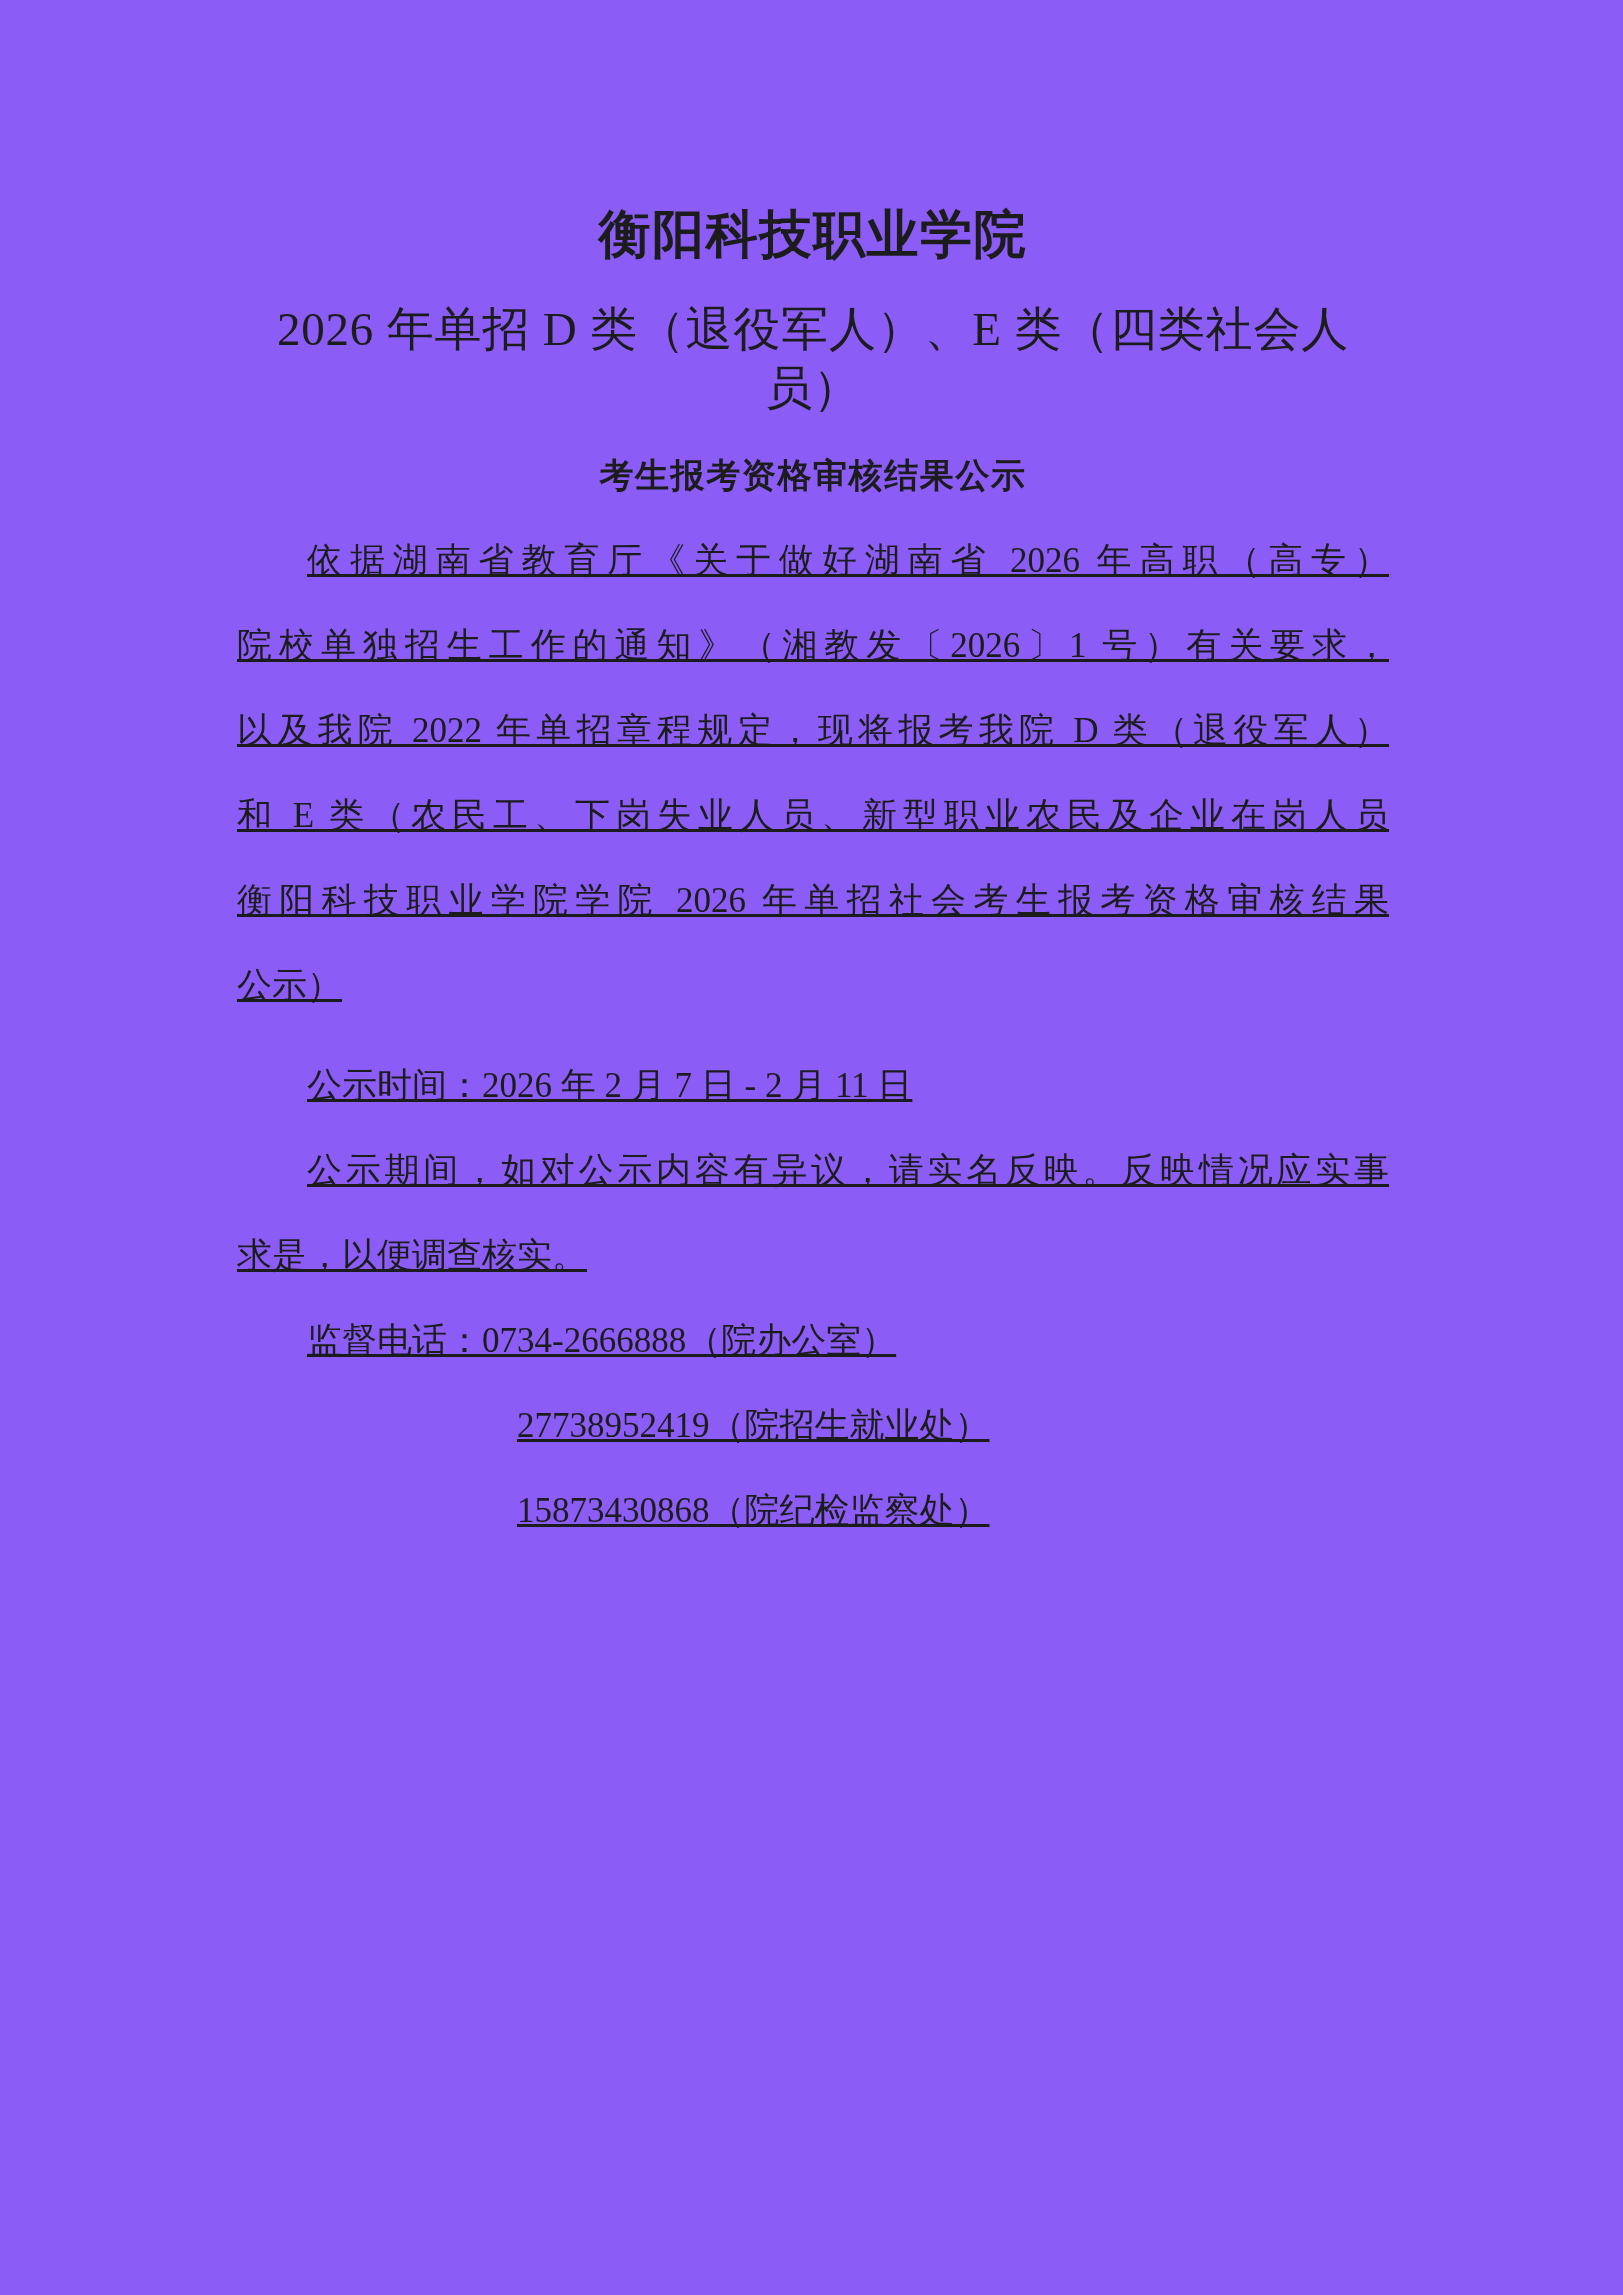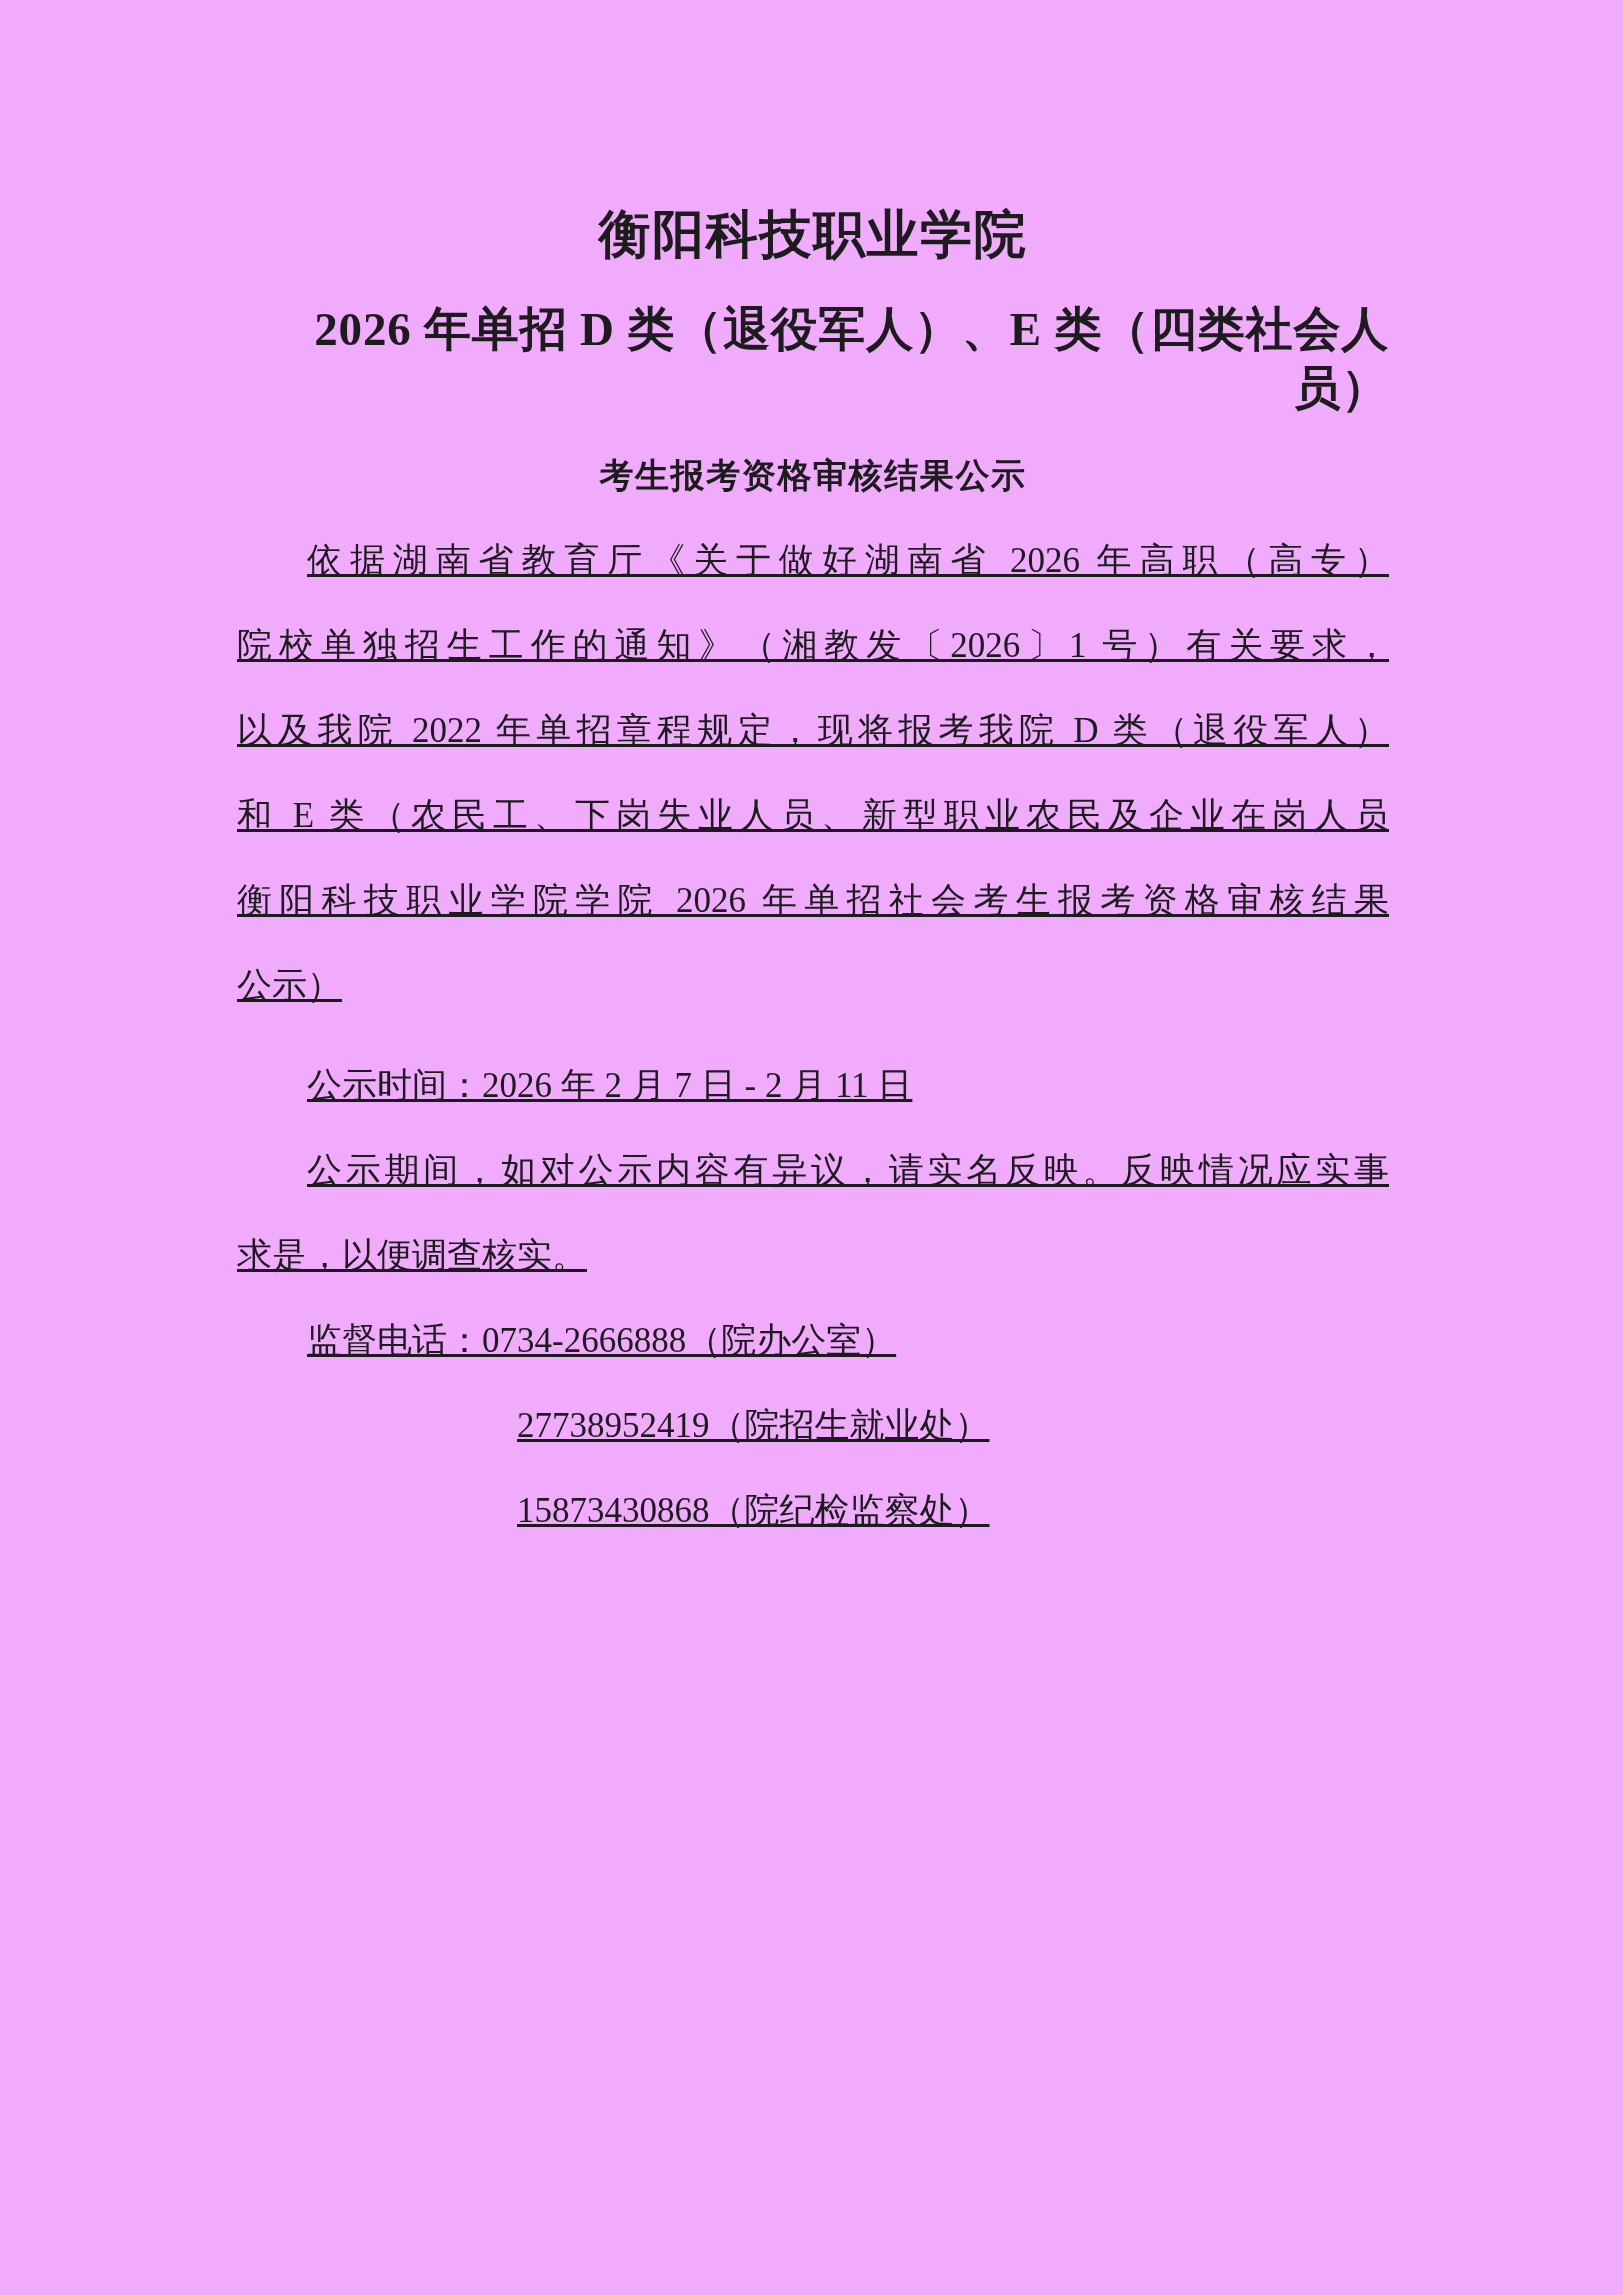--- a/index.html
+++ b/index.html
@@ -5,42 +5,42 @@
   html, body {
     margin: 0;
     padding: 0;
     background: #e8e8e8;
   }
   .page {
     position: relative;
     width: 1623px;
     height: 2295px;
     margin: 0 auto;
-    background: #f0abfc;
+    background: #8b5cf6;
     font-family: "Liberation Serif", "DejaVu Serif", serif;
     color: #1c1c1c;
     overflow: hidden;
   }
   .content {
     padding: 205px 234px 0 237px; 
   }
   .doc-title-1 {
     margin: 0;
     font-size: 52px;
     line-height: 59px;
     font-weight: bold;
     text-align: center;
     letter-spacing: 1.6px;
   }
   .doc-title-2 {
     margin: 36px 0 0 0;
     font-size: 47px;
     line-height: 59px;
-    font-weight: bold;
-    text-align: right;
+    font-weight: normal;
+    text-align: center;
     letter-spacing: 0.8px;
   }
   .doc-title-3 {
     margin: 28px 0 0 0;
     font-size: 34px;
     line-height: 59px;
     font-weight: bold;
     text-align: center;
     letter-spacing: 1.6px;
   }

